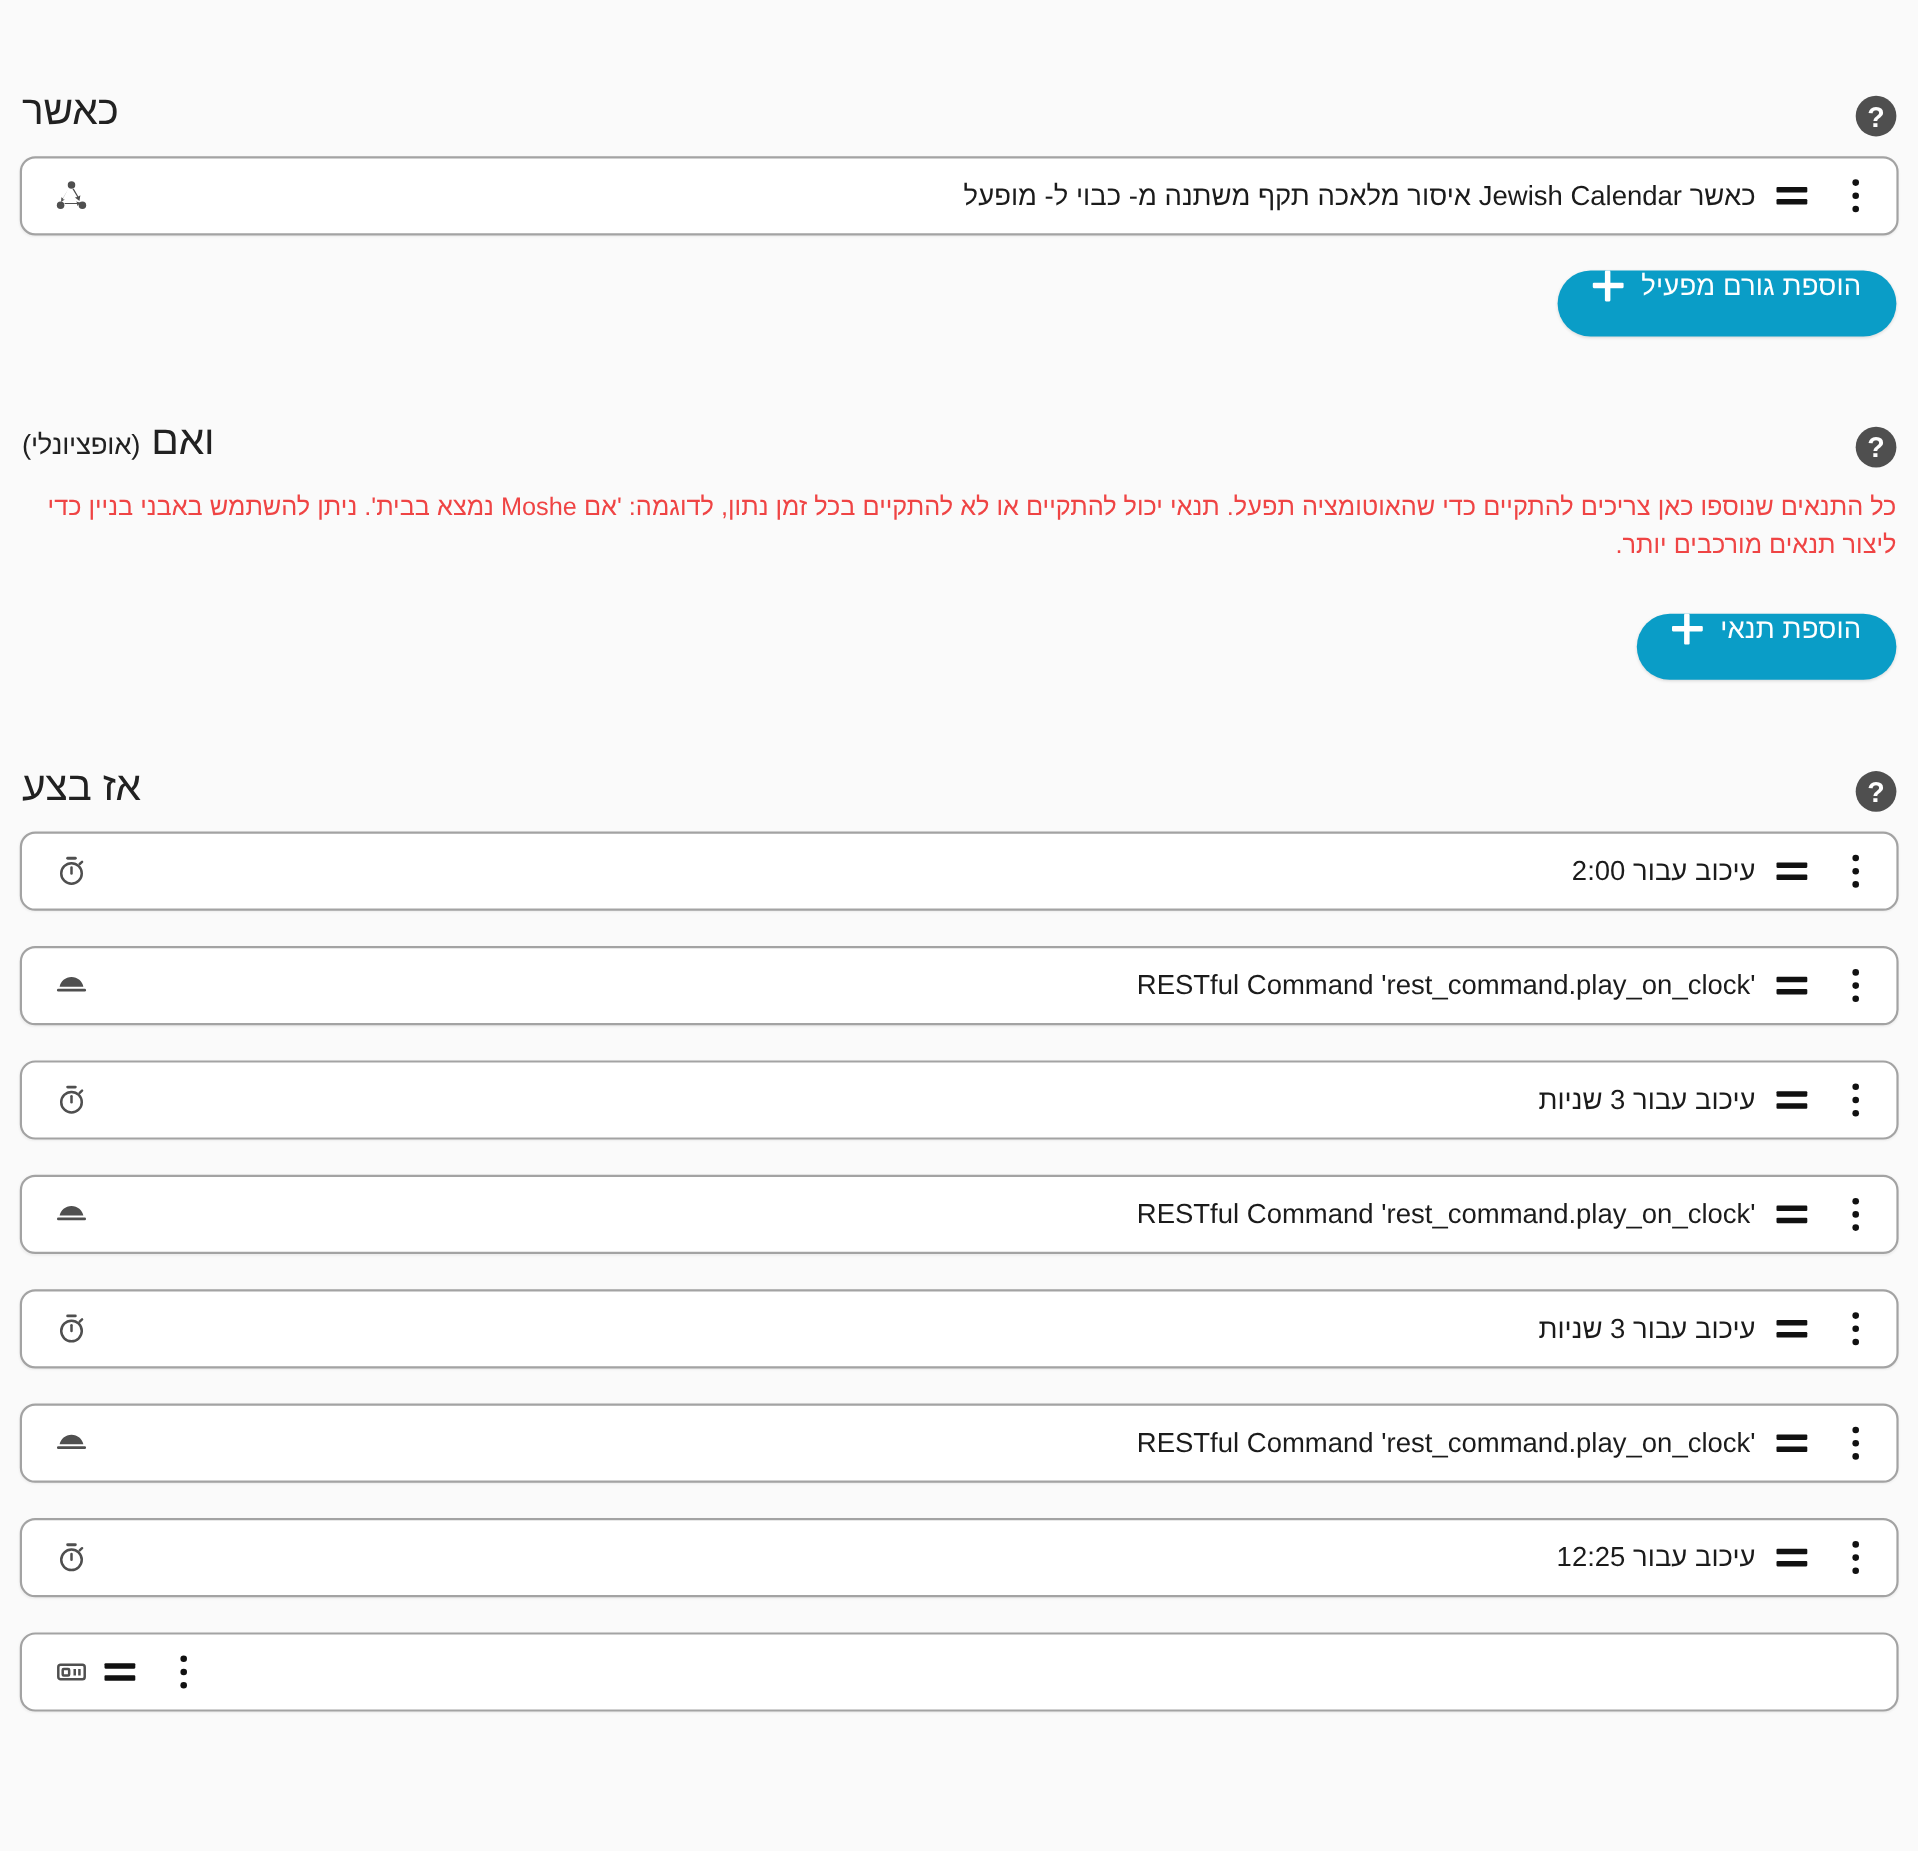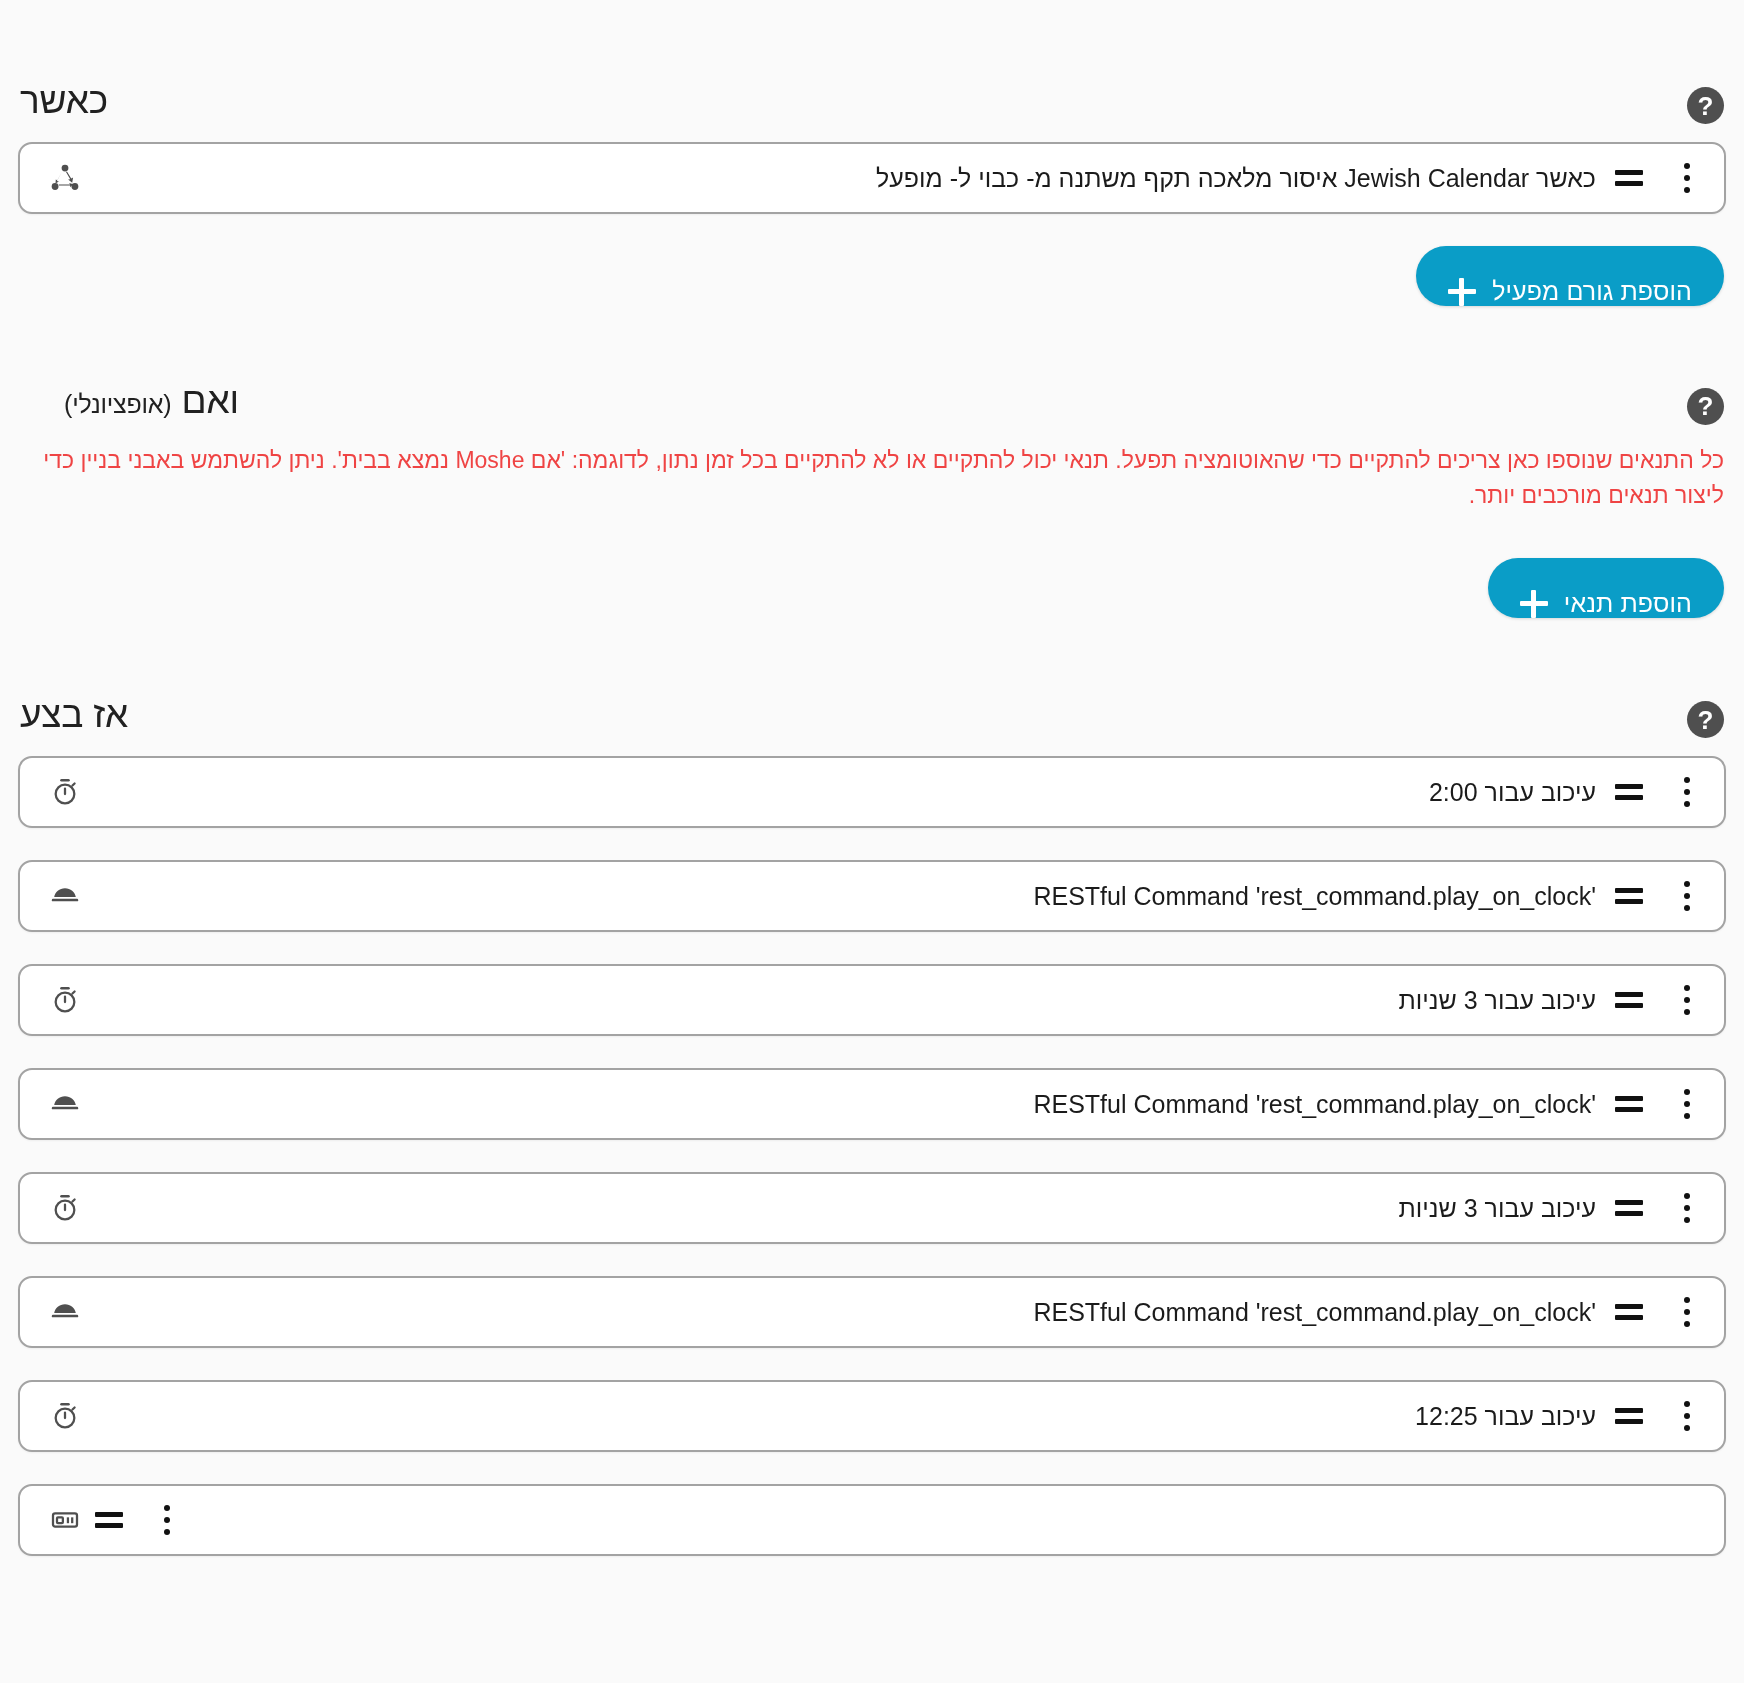--- a/index.html
+++ b/index.html
@@ -33,21 +33,20 @@
     font-size: 37px;
     font-weight: 400;
     line-height: 1.25;
     color: #212121;
     letter-spacing: -0.2px;
     white-space: nowrap;
   }
   .section-title .optional {
     font-size: 25px;
     color: #212121;
-    margin-left: 44px;
   }
   .help-icon {
     width: 37px;
     height: 37px;
     border-radius: 50%;
     background: #4f4f4f;
     color: #ffffff;
     display: inline-flex;
     align-items: center;
     justify-content: center;
@@ -152,21 +151,21 @@
   
   .btn-row {
     display: flex;
     flex-direction: row;
     justify-content: flex-start;
     padding: 0 2px;
   }
   .btn-fab {
     display: inline-flex;
     flex-direction: row-reverse;
-    align-items: flex-end;
+    align-items: flex-start;
     gap: 16px;
     background: #0a9dc7;
     color: #ffffff;
     border: none;
     border-radius: 30px;
     height: 60px;
     padding: 0 32px;
     font-family: inherit;
     font-size: 25px;
     font-weight: 500;

